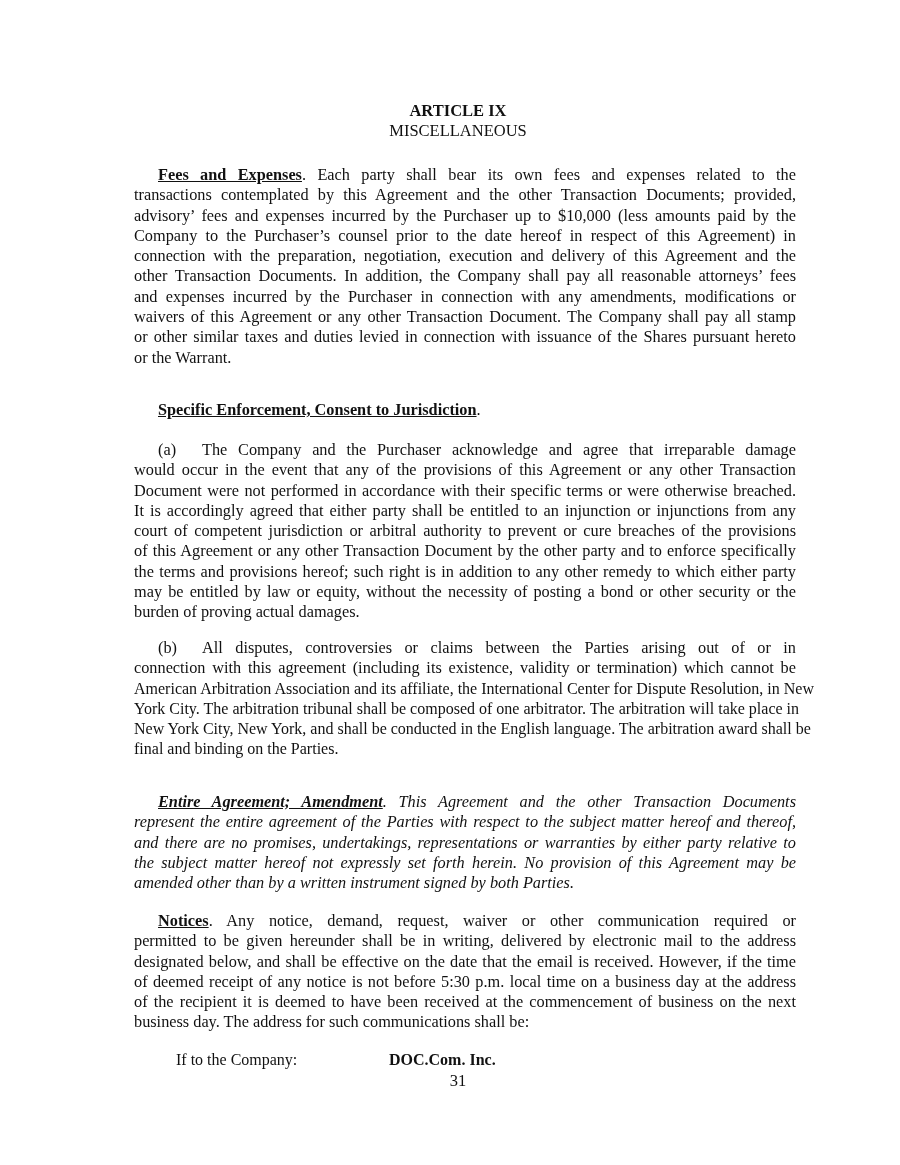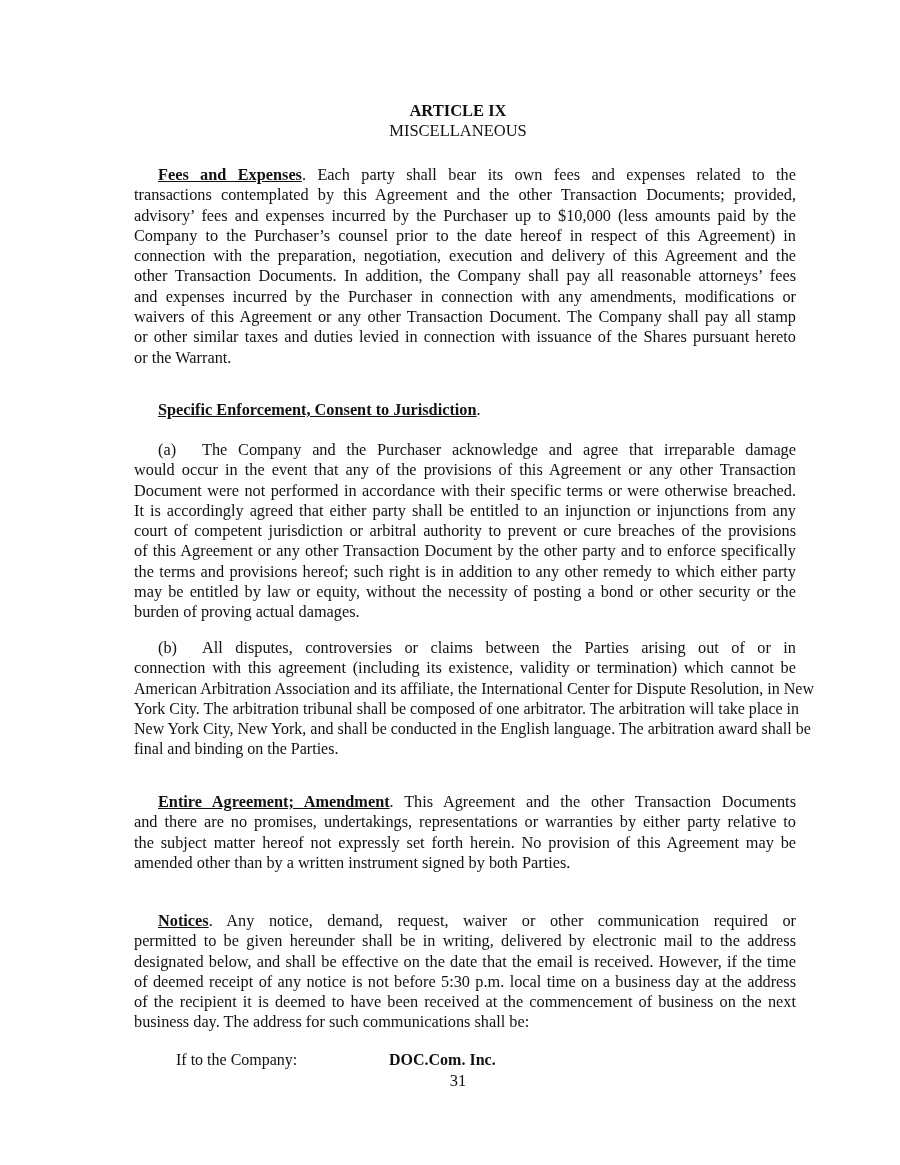--- a/index.html
+++ b/index.html
@@ -56,22 +56,23 @@
 
   <div class="para" style="top:638px;">
     <span class="ln"><span class="indent"></span><span class="sublabel">(b)</span><span>All disputes, controversies or claims between the Parties arising out of or in</span></span>
     <span class="ln">connection with this agreement (including its existence, validity or termination) which cannot be</span>
     <span class="ln small">American Arbitration Association and its affiliate, the International Center for Dispute Resolution, in New</span>
     <span class="ln small">York City. The arbitration tribunal shall be composed of one arbitrator. The arbitration will take place in</span>
     <span class="ln small">New York City, New York, and shall be conducted in the English language. The arbitration award shall be</span>
     <span class="ln small last">final and binding on the Parties.</span>
   </div>
 
-  <div class="para" style="top:792px;">
+  <div class="para" style="top:792px;font-style:italic;">
     <span class="ln"><span class="indent"></span><span class="heading">Entire Agreement; Amendment</span><span>. This Agreement and the other Transaction Documents</span></span>
+    <span class="ln">represent the entire agreement of the Parties with respect to the subject matter hereof and thereof,</span>
     <span class="ln">and there are no promises, undertakings, representations or warranties by either party relative to</span>
     <span class="ln">the subject matter hereof not expressly set forth herein. No provision of this Agreement may be</span>
     <span class="ln last">amended other than by a written instrument signed by both Parties.</span>
   </div>
 
   <div class="para" style="top:911px;">
     <span class="ln"><span class="indent"></span><span class="heading">Notices</span><span>. Any notice, demand, request, waiver or other communication required or</span></span>
     <span class="ln">permitted to be given hereunder shall be in writing, delivered by electronic mail to the address</span>
     <span class="ln">designated below, and shall be effective on the date that the email is received. However, if the time</span>
     <span class="ln">of deemed receipt of any notice is not before 5:30 p.m. local time on a business day at the address</span>

